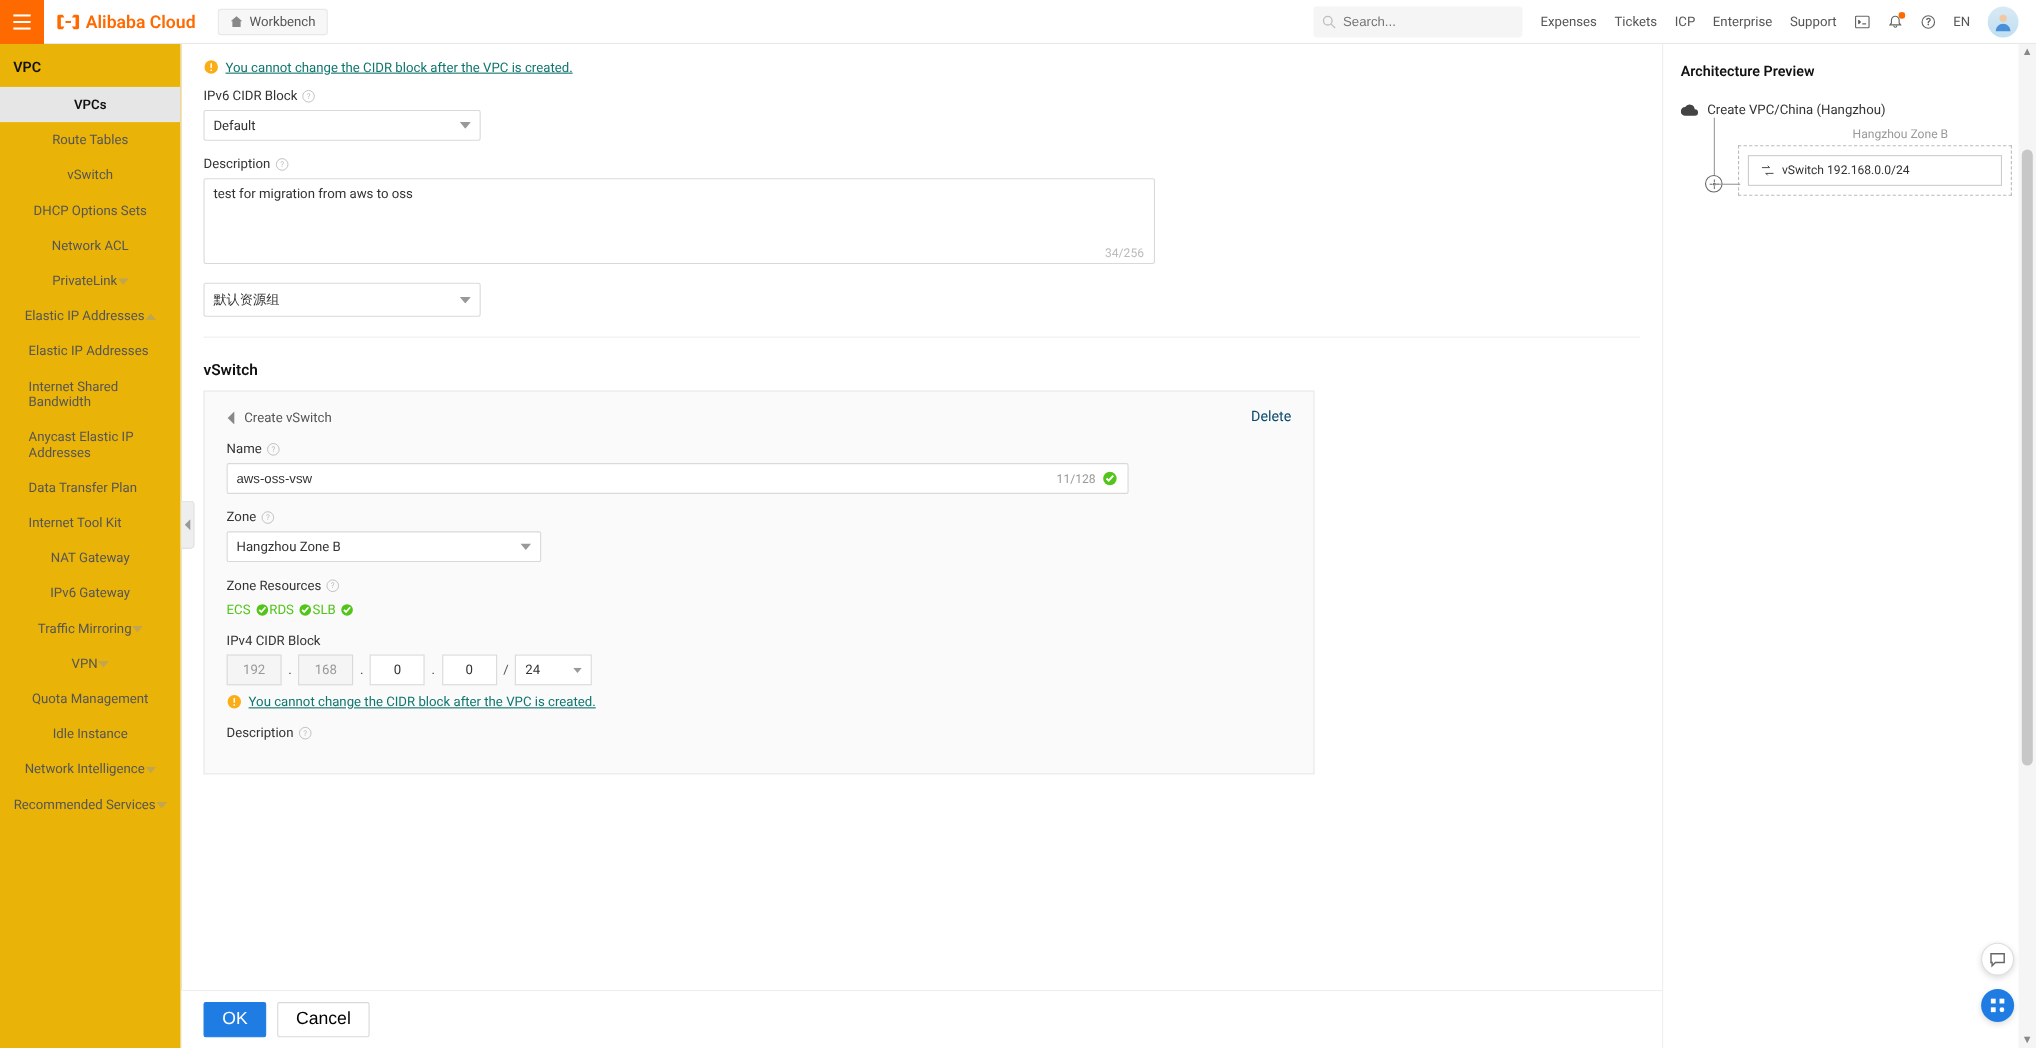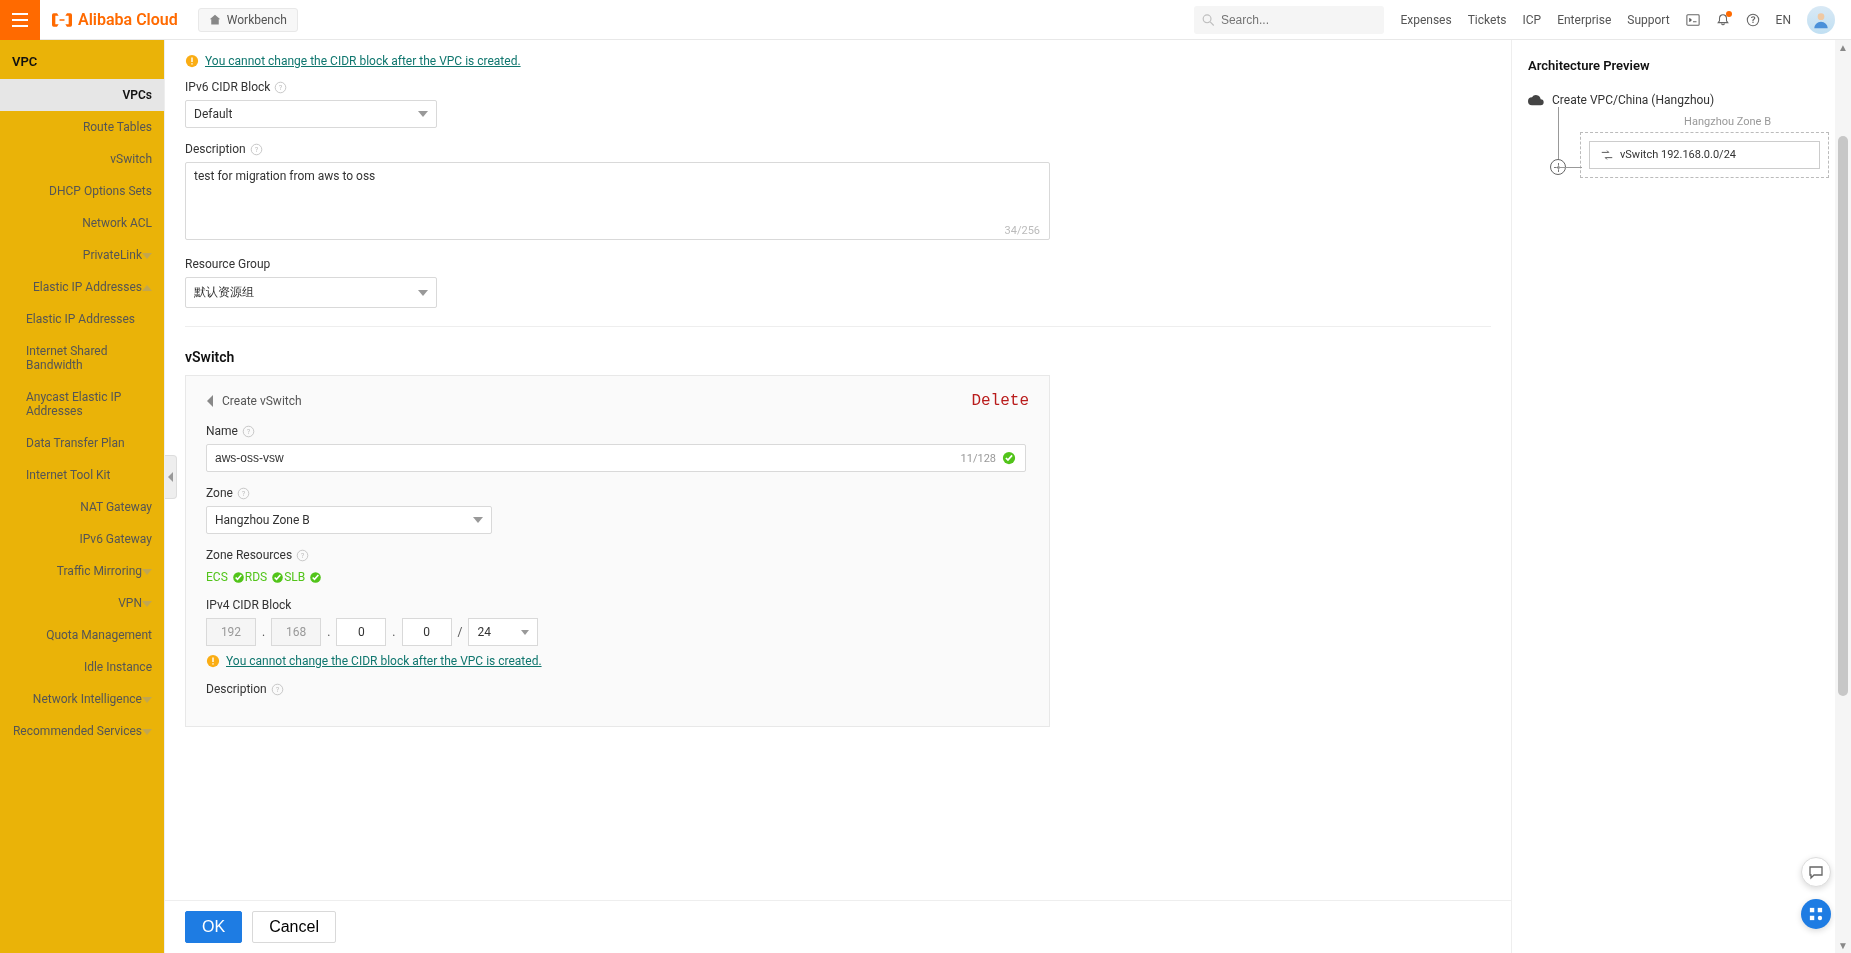--- a/index.html
+++ b/index.html
@@ -21,21 +21,21 @@
 .header-right .link { cursor:pointer; font-size:12px; }
 .header-right .icon { cursor:pointer; display:flex; position:relative; }
 .header-right .icon .dot { position:absolute; top:-2px; right:-2px; width:6px; height:6px; background:#ff6a00; border-radius:50%; }
 .avatar { width:28px; height:28px; border-radius:50%; background:linear-gradient(#d9e9f5,#c0dff2); display:flex; align-items:center; justify-content:center; overflow:hidden; }
 .avatar svg { width:20px; height:20px; }
 
 
 .body { flex:1; display:flex; min-height:0; }
 .sidebar { width:165px; background:#eab308; border-right:1px solid #eee; overflow:auto; }
 .sidebar-title { font-weight:600; font-size:13px; padding:14px 12px 10px; color:#111; }
-.nav-item { display:flex; align-items:center; justify-content:flex-end; padding:9px 12px; color:#555; cursor:pointer; font-size:12px; }
+.nav-item { display:flex; align-items:center; justify-content:center; padding:9px 12px; color:#555; cursor:pointer; font-size:12px; }
 .nav-item.active { background:#e6e6e6; color:#111; font-weight:600; }
 .nav-item .chev { opacity:.5; }
 .sub-item { padding:9px 12px 9px 26px; color:#555; cursor:pointer; font-size:12px; }
 .collapse-handle { position:absolute; left:165px; top:50%; transform:translateY(-50%); width:12px; height:44px; background:#eee; border:1px solid #ddd; border-left:0; border-radius:0 4px 4px 0; display:flex; align-items:center; justify-content:center; cursor:pointer; z-index:3; }
 
 
 .main { flex:1; display:flex; min-height:0; }
 .form-area { flex:1; overflow:auto; padding:10px 20px 0 20px; position:relative; }
 .form-row { margin:6px 0 14px; }
 .label { color:#333; font-size:12px; margin-bottom:6px; display:flex; align-items:center; gap:4px; }
@@ -43,24 +43,24 @@
 .warn { display:flex; align-items:center; gap:6px; color:#0f766e; font-size:12px; margin:4px 0 12px;text-decoration:underline; }
 .warn svg { flex:none; }
 .select-box input, .select, .textarea, .txt-input { border:1px solid #d9d9d9; border-radius:2px; padding:6px 8px; font-size:12px; color:#333; background:#fff; }
 .select { display:flex; align-items:center; justify-content:space-between; cursor:pointer; }
 .select.w-250 { width:252px; }
 .select.w-286 { width:286px; }
 .textarea { width:865px; height:78px; resize:none; position:relative; font-family:inherit; }
 .textarea-wrap { position:relative; width:865px; }
 .char-count { position:absolute; bottom:6px; right:10px; color:#bbb; font-size:11px; }
 .section-title { font-weight:600; font-size:14px; margin:22px 0 10px; color:#111; }
-.panel { border:1px solid #e8e8e8; background:#fafafa; width:865px; padding:16px 20px 24px; margin-bottom:30px; }
+.panel { border:1px solid #e8e8e8; background:#fafafa; width:1010px; padding:16px 20px 24px; margin-bottom:30px; }
 .panel-head { display:flex; align-items:center; justify-content:space-between; margin-bottom:14px; }
 .panel-head-left { display:flex; align-items:center; gap:8px; color:#555; }
-.delete-link { color:#b91c1c; font-size:16px; cursor:default;font-family:Liberation Mono, monospace; }
+.delete-link { color:#0c4a6e; font-size:13px; cursor:default; }
 .txt-input { width:100%; }
 .input-wrap { position:relative; width:820px; }
 .input-wrap .suffix { position:absolute; right:10px; top:50%; transform:translateY(-50%); display:flex; align-items:center; gap:6px; color:#999; font-size:11px; }
 .check-ok { color:#52c41a; }
 .zone-res { display:flex; margin-top:8px;text-align:center; }
 .zr { display:flex; align-items:center; gap:4px; color:#52c41a; font-size:12px; }
 .cidr-row { display:flex; align-items:center; gap:6px; }
 .cidr-box { width:50px; height:28px; border:1px solid #d9d9d9; background:#f5f5f5; display:flex; align-items:center; justify-content:center; color:#999; font-size:12px; }
 .cidr-box.editable { background:#fff; color:#333; }
 .cidr-dot { color:#555; }
@@ -281,21 +281,20 @@
                 </svg>
               </span>
         </div>
         <div class="textarea-wrap">
           <textarea class="textarea" style="">test for migration from aws to oss</textarea>
           <span class="char-count">34/256</span>
         </div>
       </div>
 
       <div class="form-row">
-        <div class="label">Resource Group</div>
         <div class="select w-250">
           <span>默认资源组</span>
           <svg width="10" height="6" viewBox="0 0 10 6">
                 <path fill="#999" d="M0 0l5 6 5-6z"></path>
               </svg>
         </div>
       </div>
 
       <div style="border-top:1px solid #eee; margin-top:18px;"></div>
       <div class="section-title">vSwitch</div>

